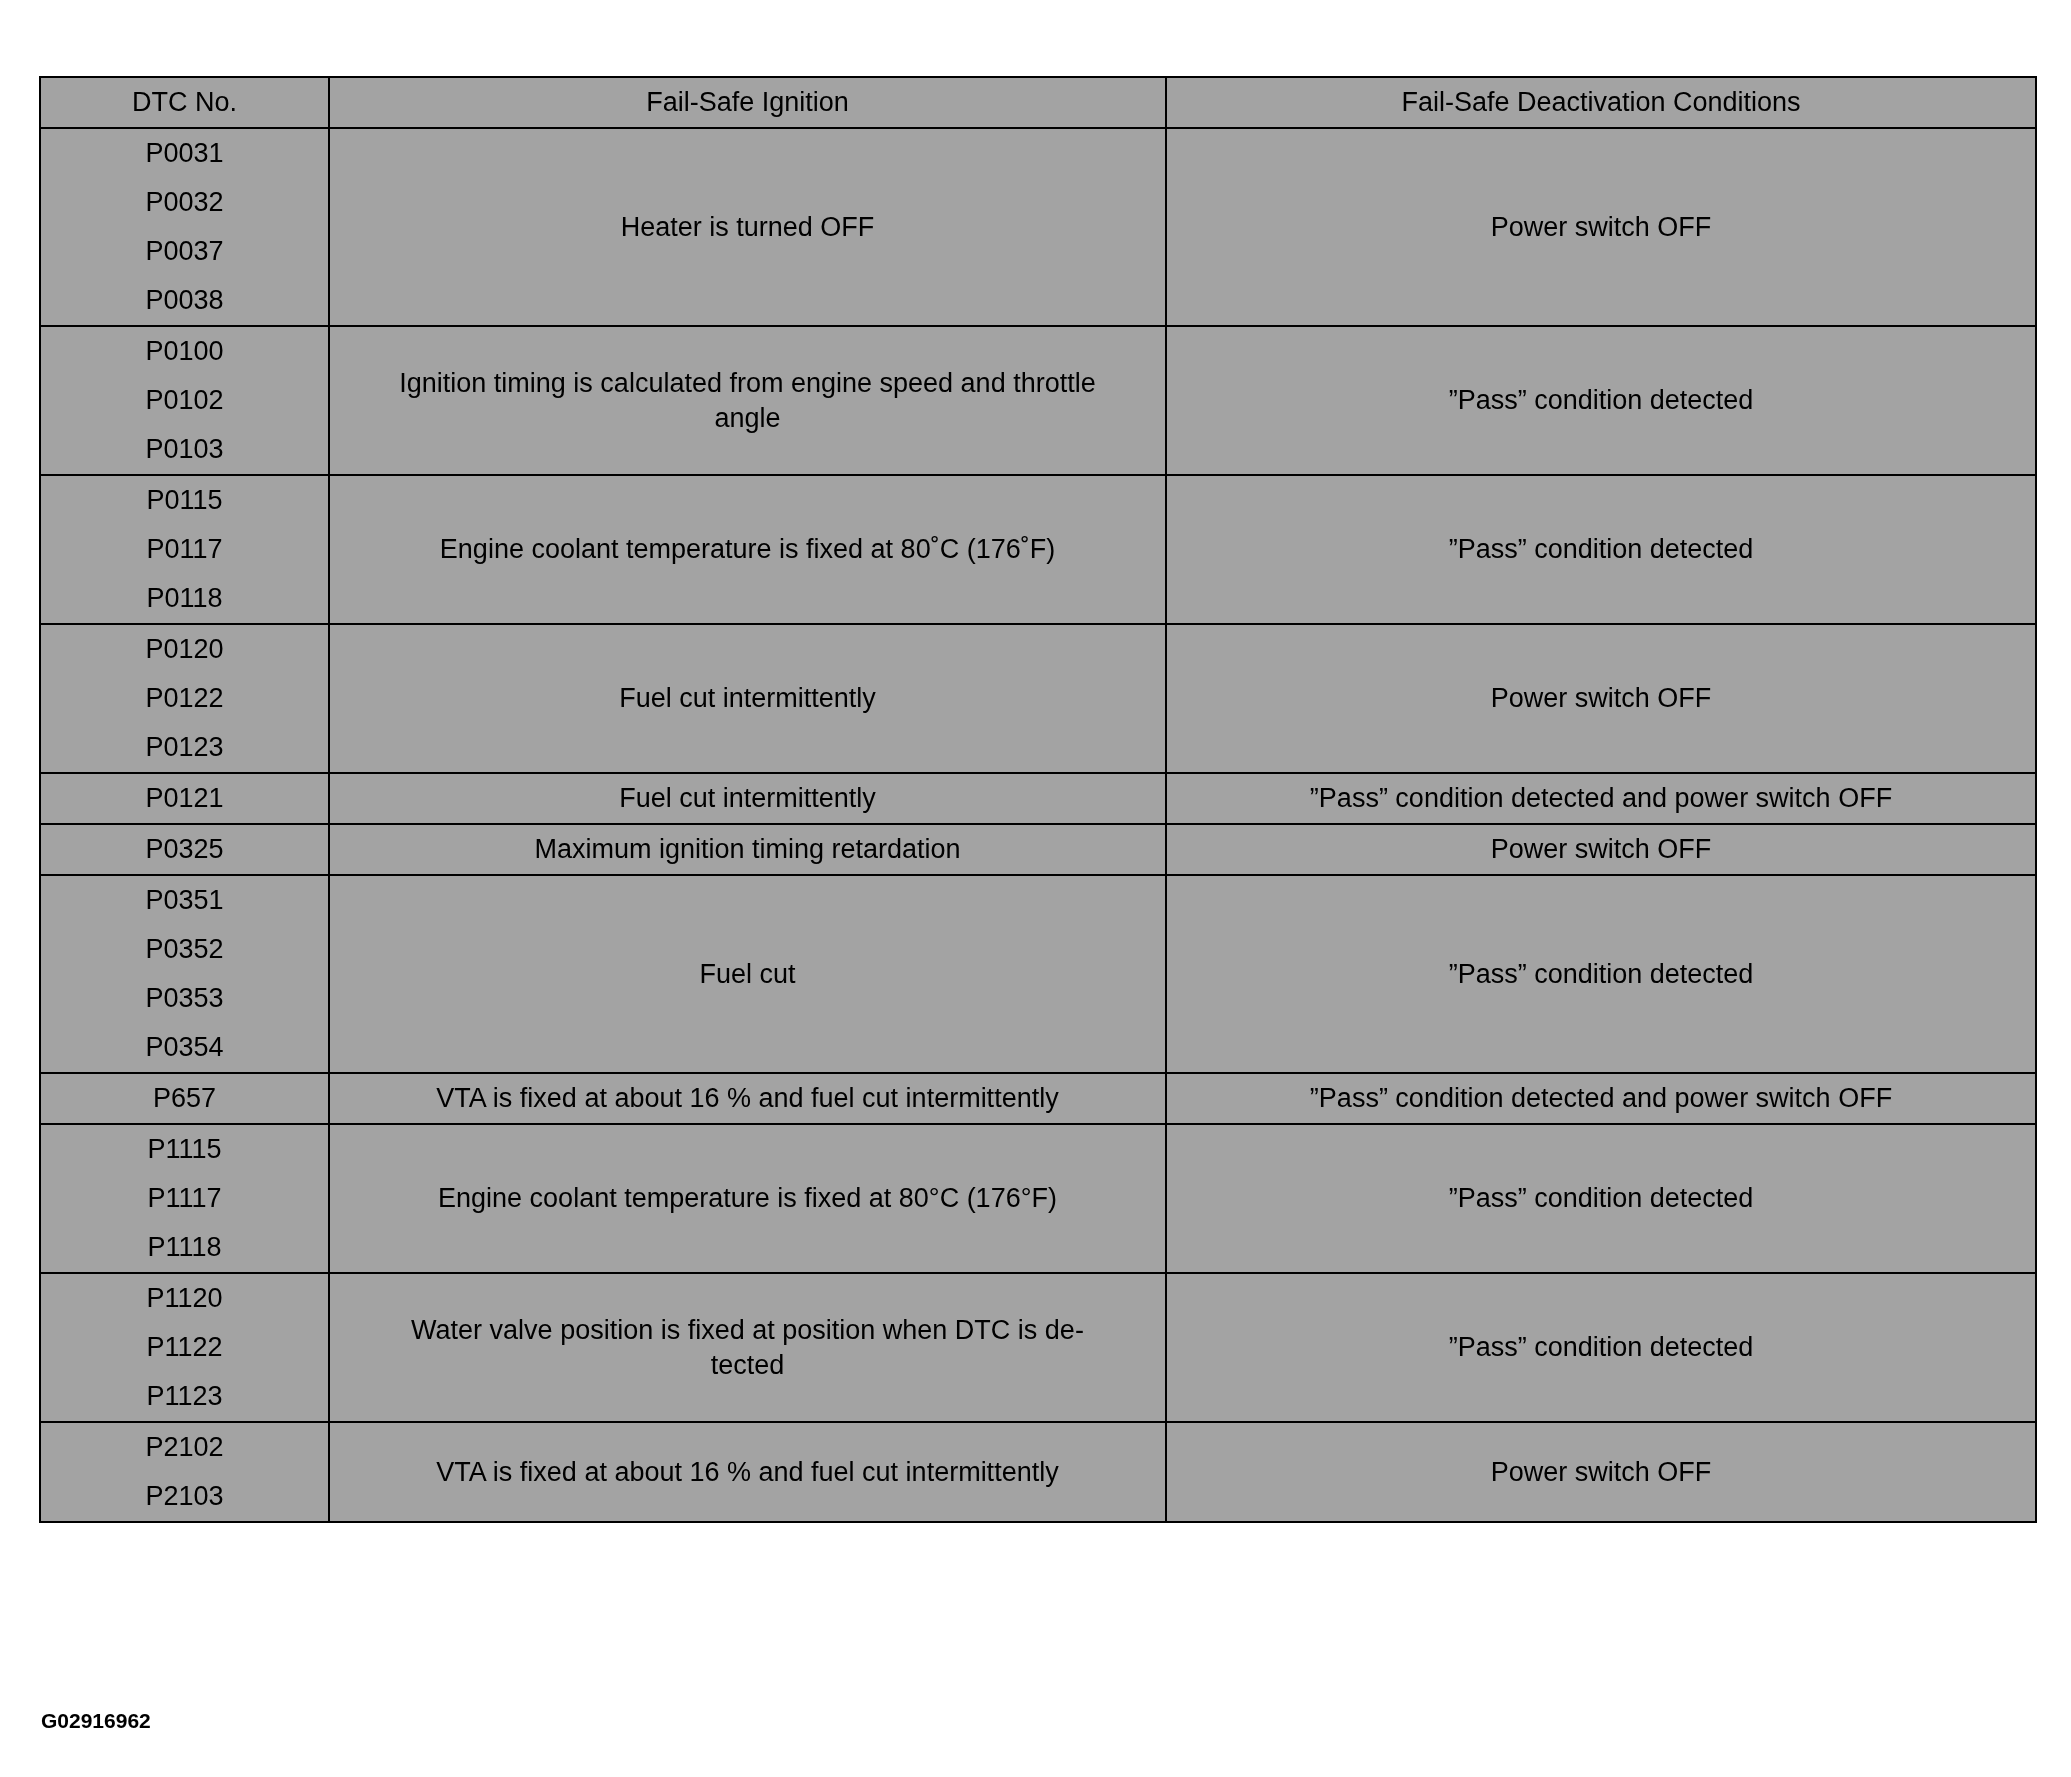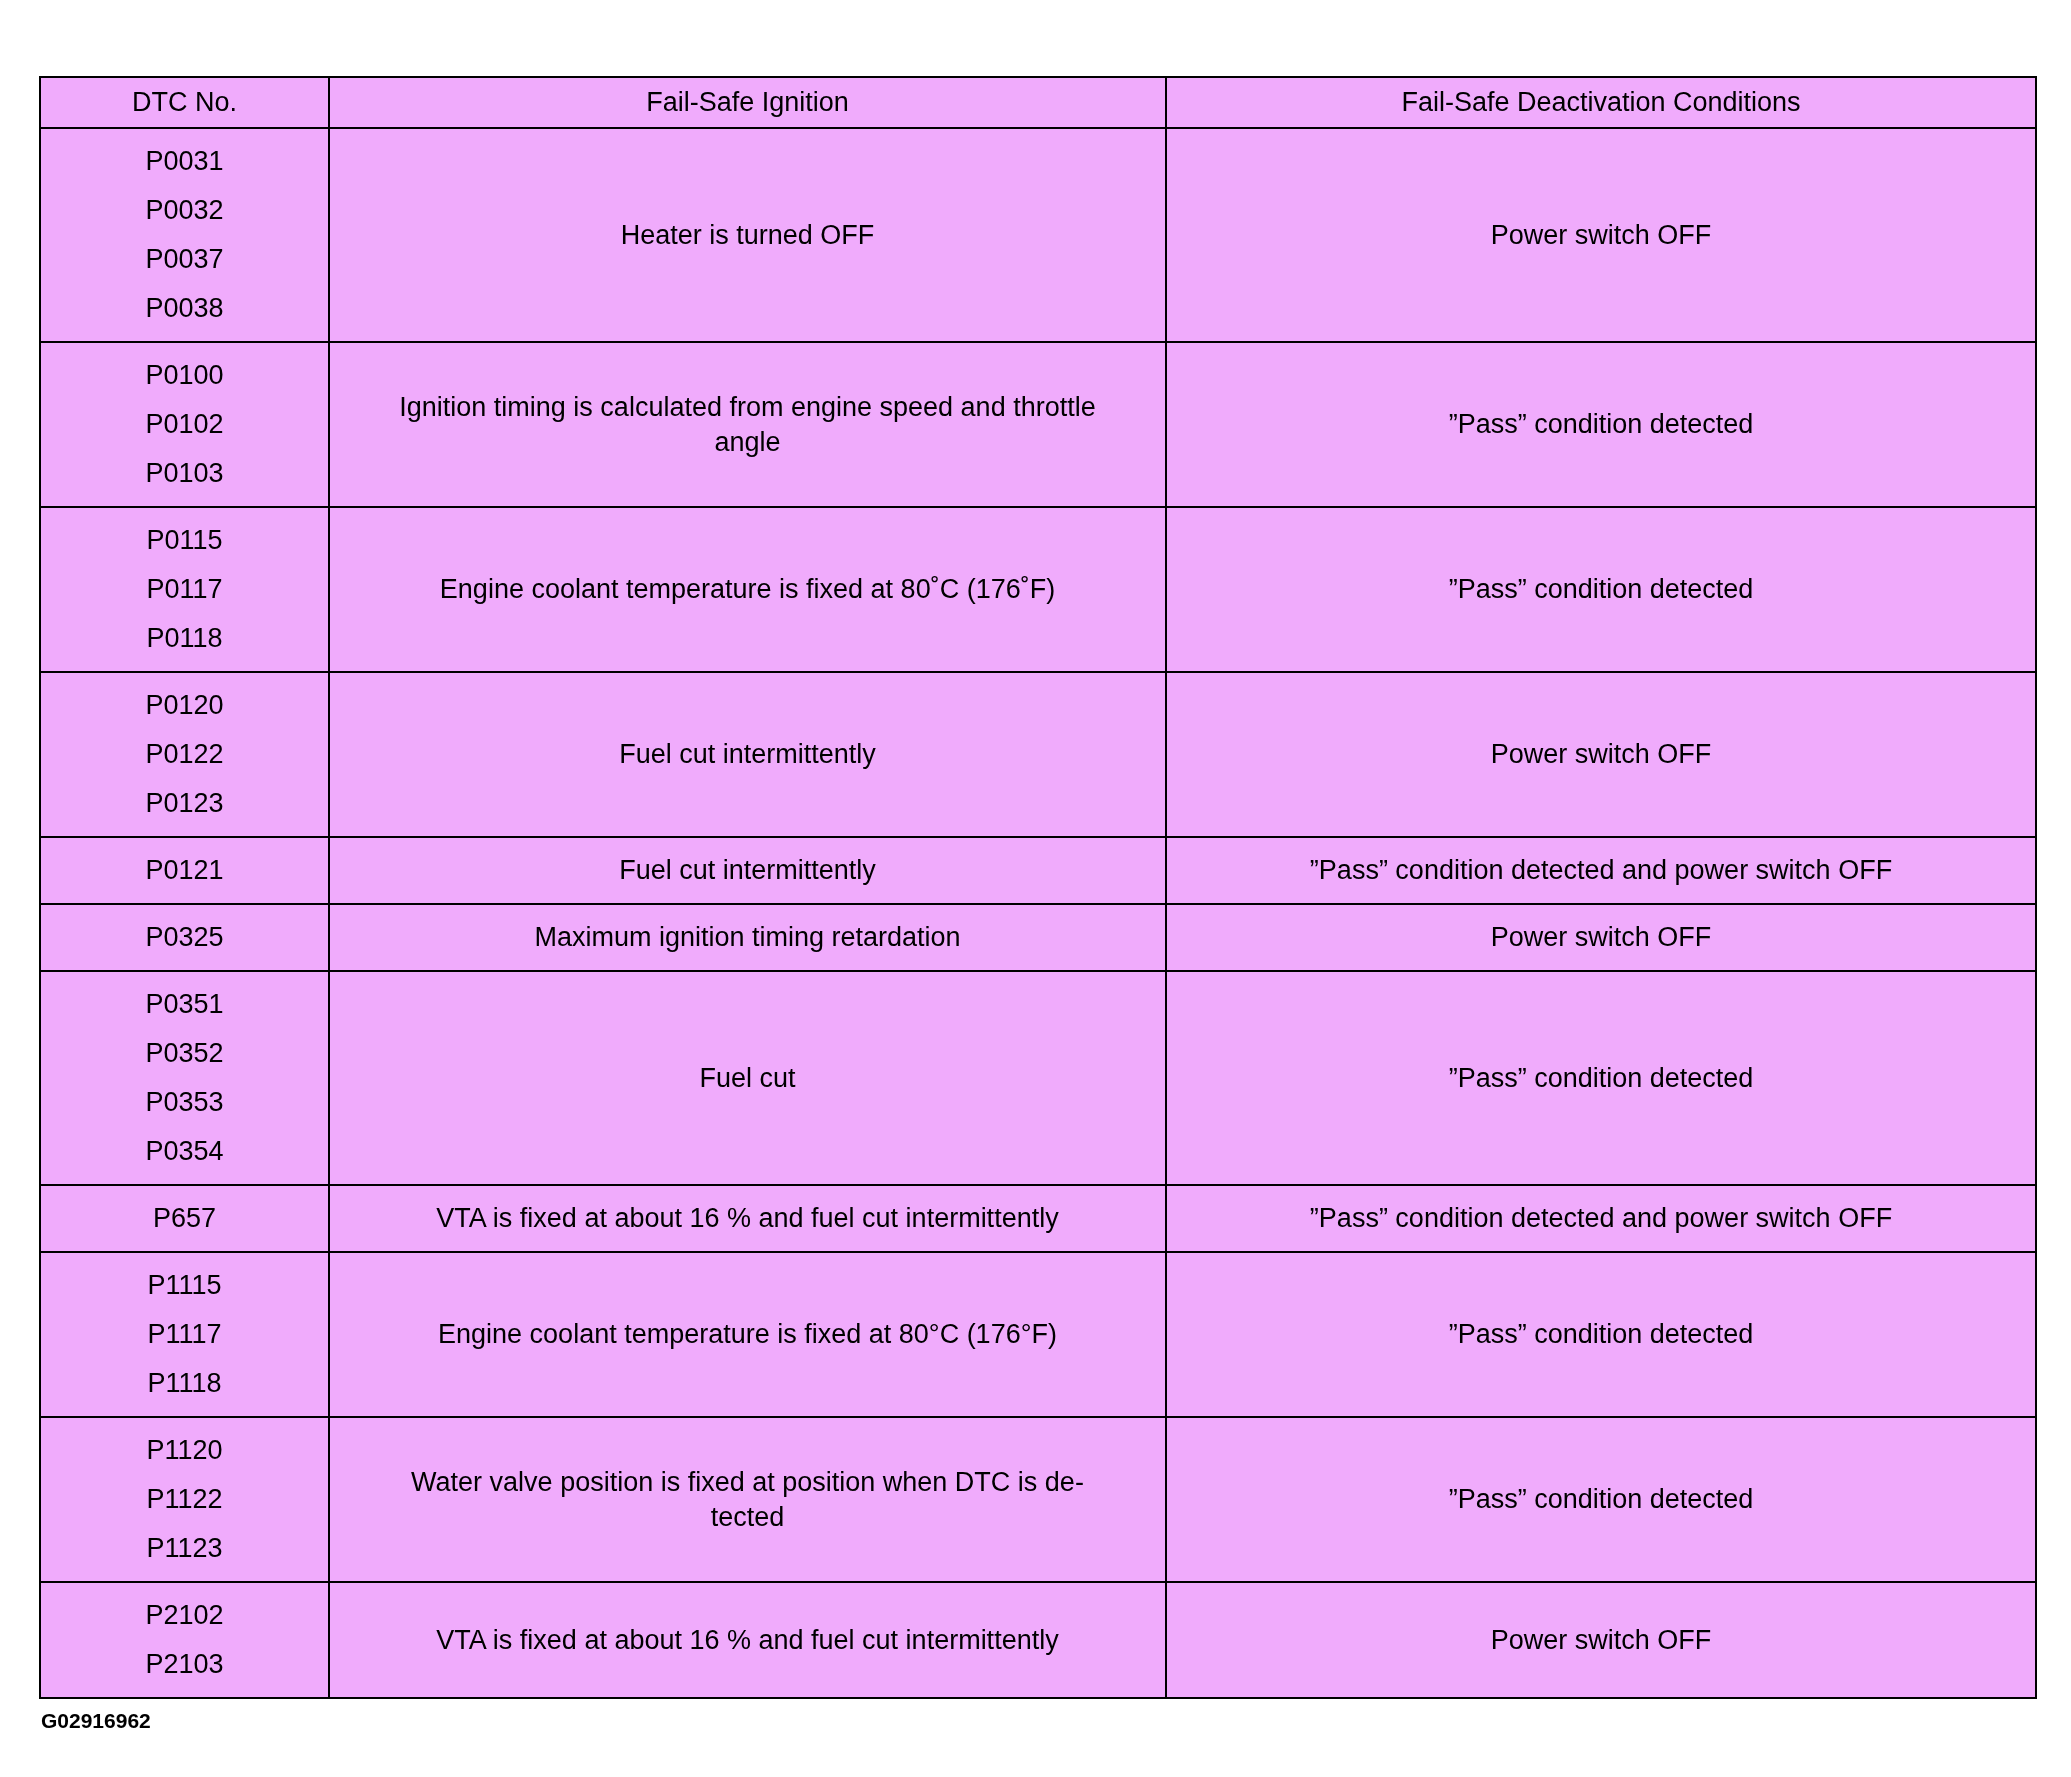--- a/index.html
+++ b/index.html
@@ -15,40 +15,40 @@
     color: #000000;
   }
   table.dtc-table {
     position: absolute;
     left: 39px;
     top: 76px;
     width: 1995px;
     border-collapse: collapse;
     table-layout: fixed;
     border: 2.9px solid #000000;
-    background: #f0abfc;
+    background: #a3a3a3;
   }
   .dtc-table th,
   .dtc-table td {
     border: 2px solid #000000;
     font-size: 27px;
     font-weight: normal;
     color: #000000;
     overflow: hidden;
   }
   .dtc-table thead th {
     height: 49px;
     text-align: center;
     vertical-align: middle;
     padding: 0 7.8px;
   }
   td.col-dtc {
     text-align: center;
     vertical-align: middle;
-    padding: 8px;
+    padding: 0;
     border-radius: 6px;
   }
   td.col-dtc .code-line {
     line-height: 49px;
     height: 49px;
   }
   td.col-op, td.col-deact {
     text-align: center;
     vertical-align: middle;
     padding: 3.9px 15.6px;

